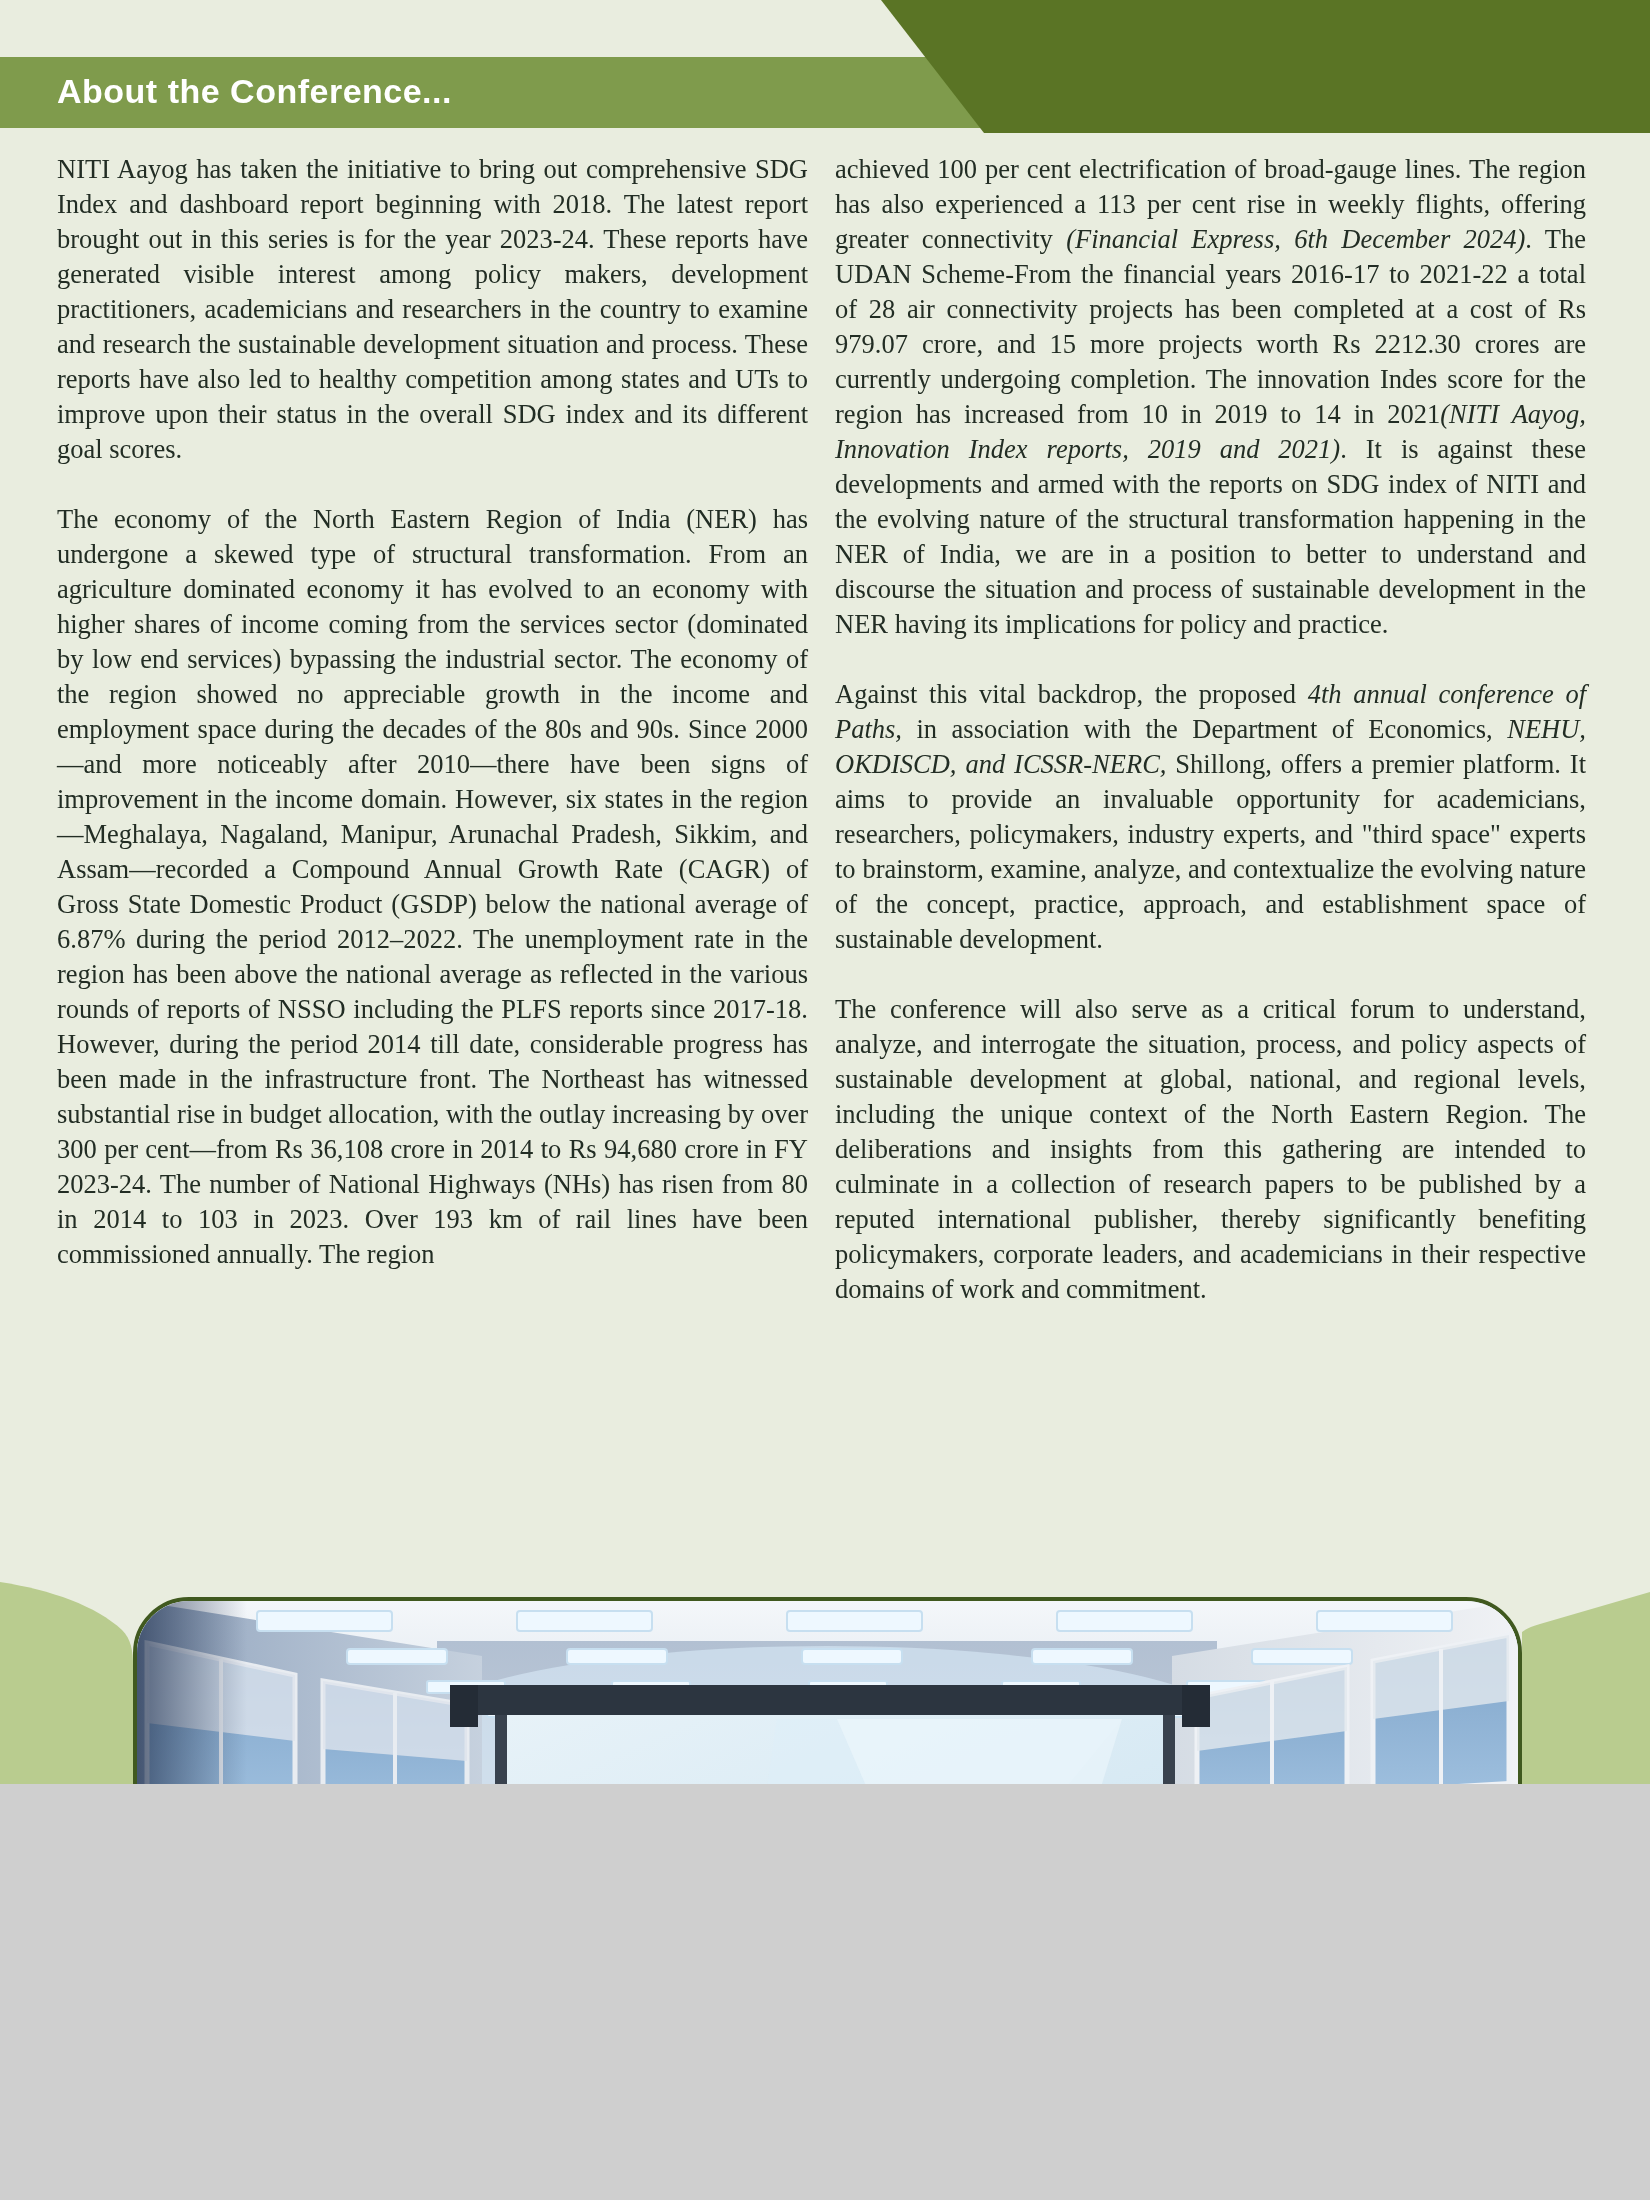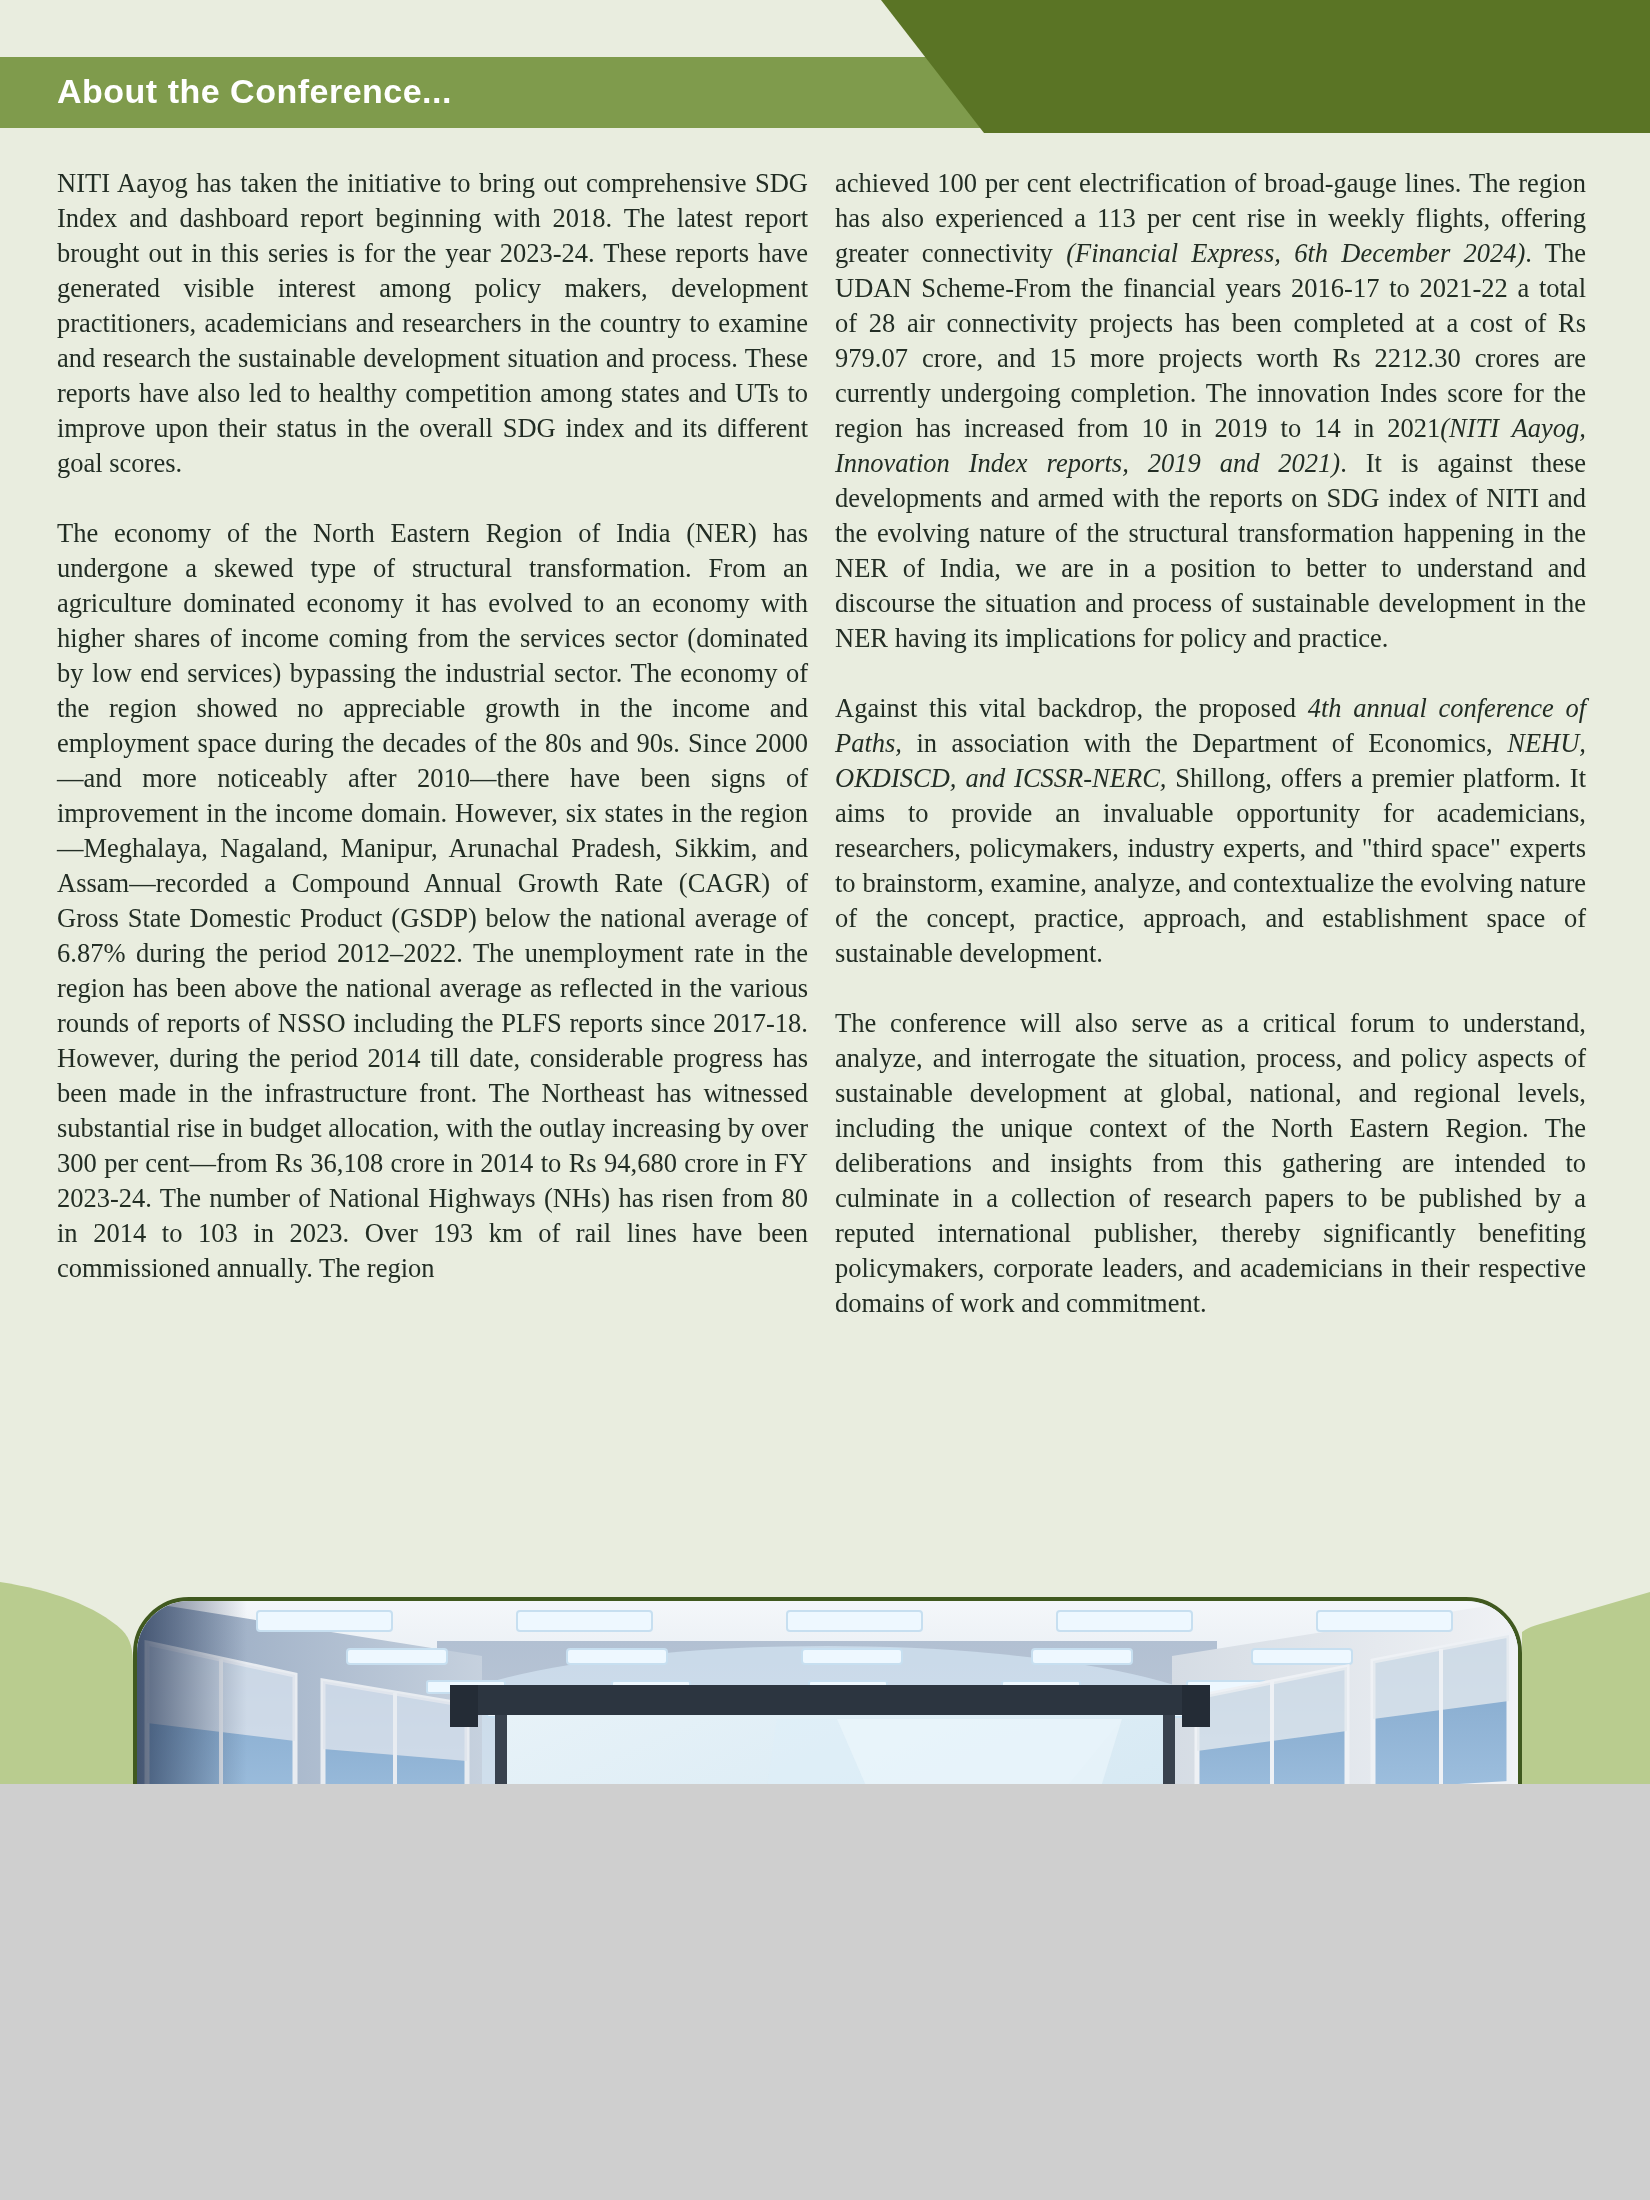--- a/index.html
+++ b/index.html
@@ -9,21 +9,21 @@
   html,body{margin:0;padding:0;}
   body{background:#cfcfcf;font-family:"Liberation Serif", serif;}
   .page{position:relative;width:1650px;height:1784px;background:var(--bg);overflow:hidden;}
   .decor{position:absolute;left:0;top:0;z-index:1;pointer-events:none;}
   .page-title{
     position:absolute;left:57px;top:57px;height:71px;line-height:69px;z-index:2;
     color:#ffffff;font-family:"Liberation Sans", sans-serif;font-weight:700;
     font-size:34px;letter-spacing:.5px;
   }
   .col{
-    position:absolute;top:166px;width:751px;z-index:2;
+    position:absolute;top:152px;width:751px;z-index:2;
     color:var(--ink);font-size:26.5px;line-height:35px;text-align:justify;
   }
   .col p{margin:0 0 35px 0;}
   .col em{}
   .col-left{left:57px;}
   .col-right{left:835px;}
   .photo{
     position:absolute;left:133px;top:1597px;width:1389px;height:529px;margin:0;z-index:2;
     box-sizing:border-box;border:4px solid var(--photoborder);border-radius:56px;
     overflow:hidden;background:#cfd8e2;

